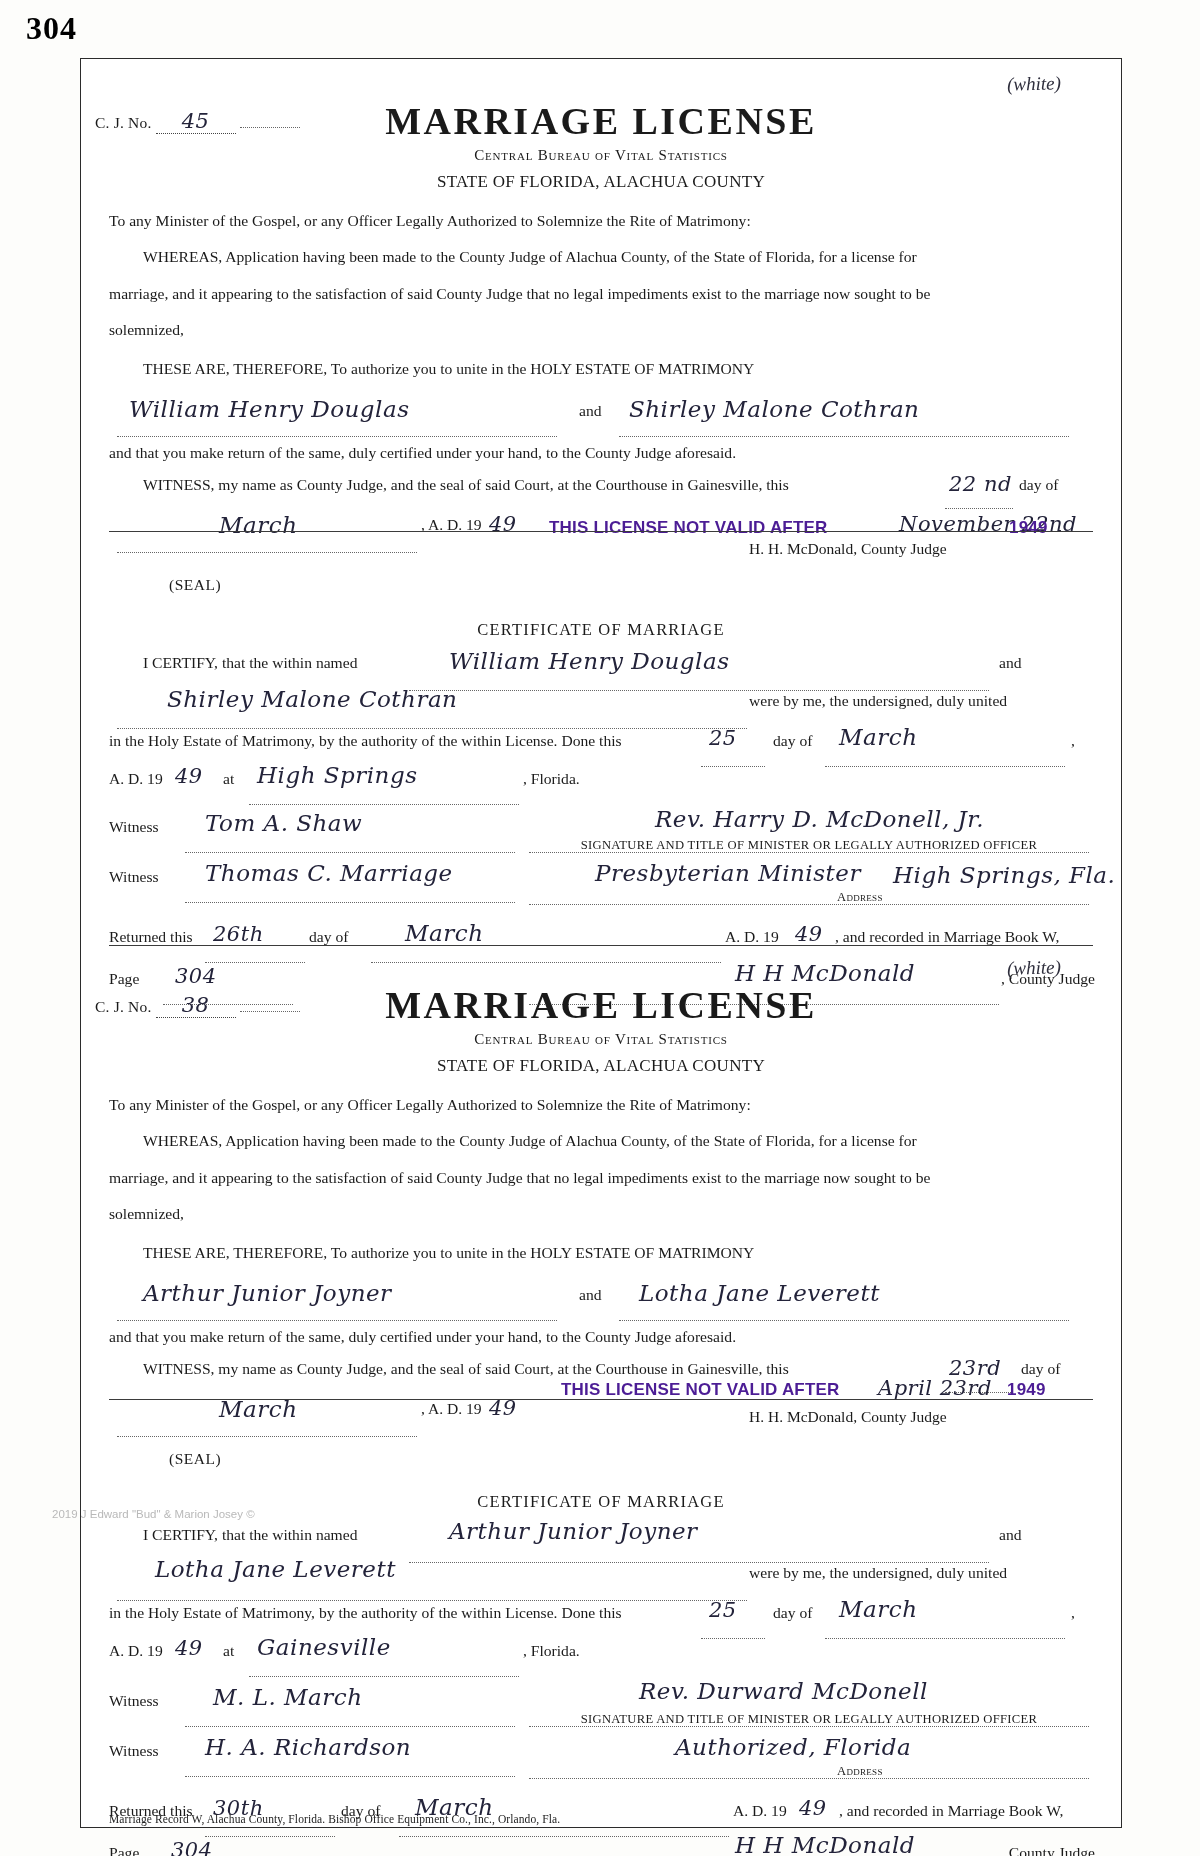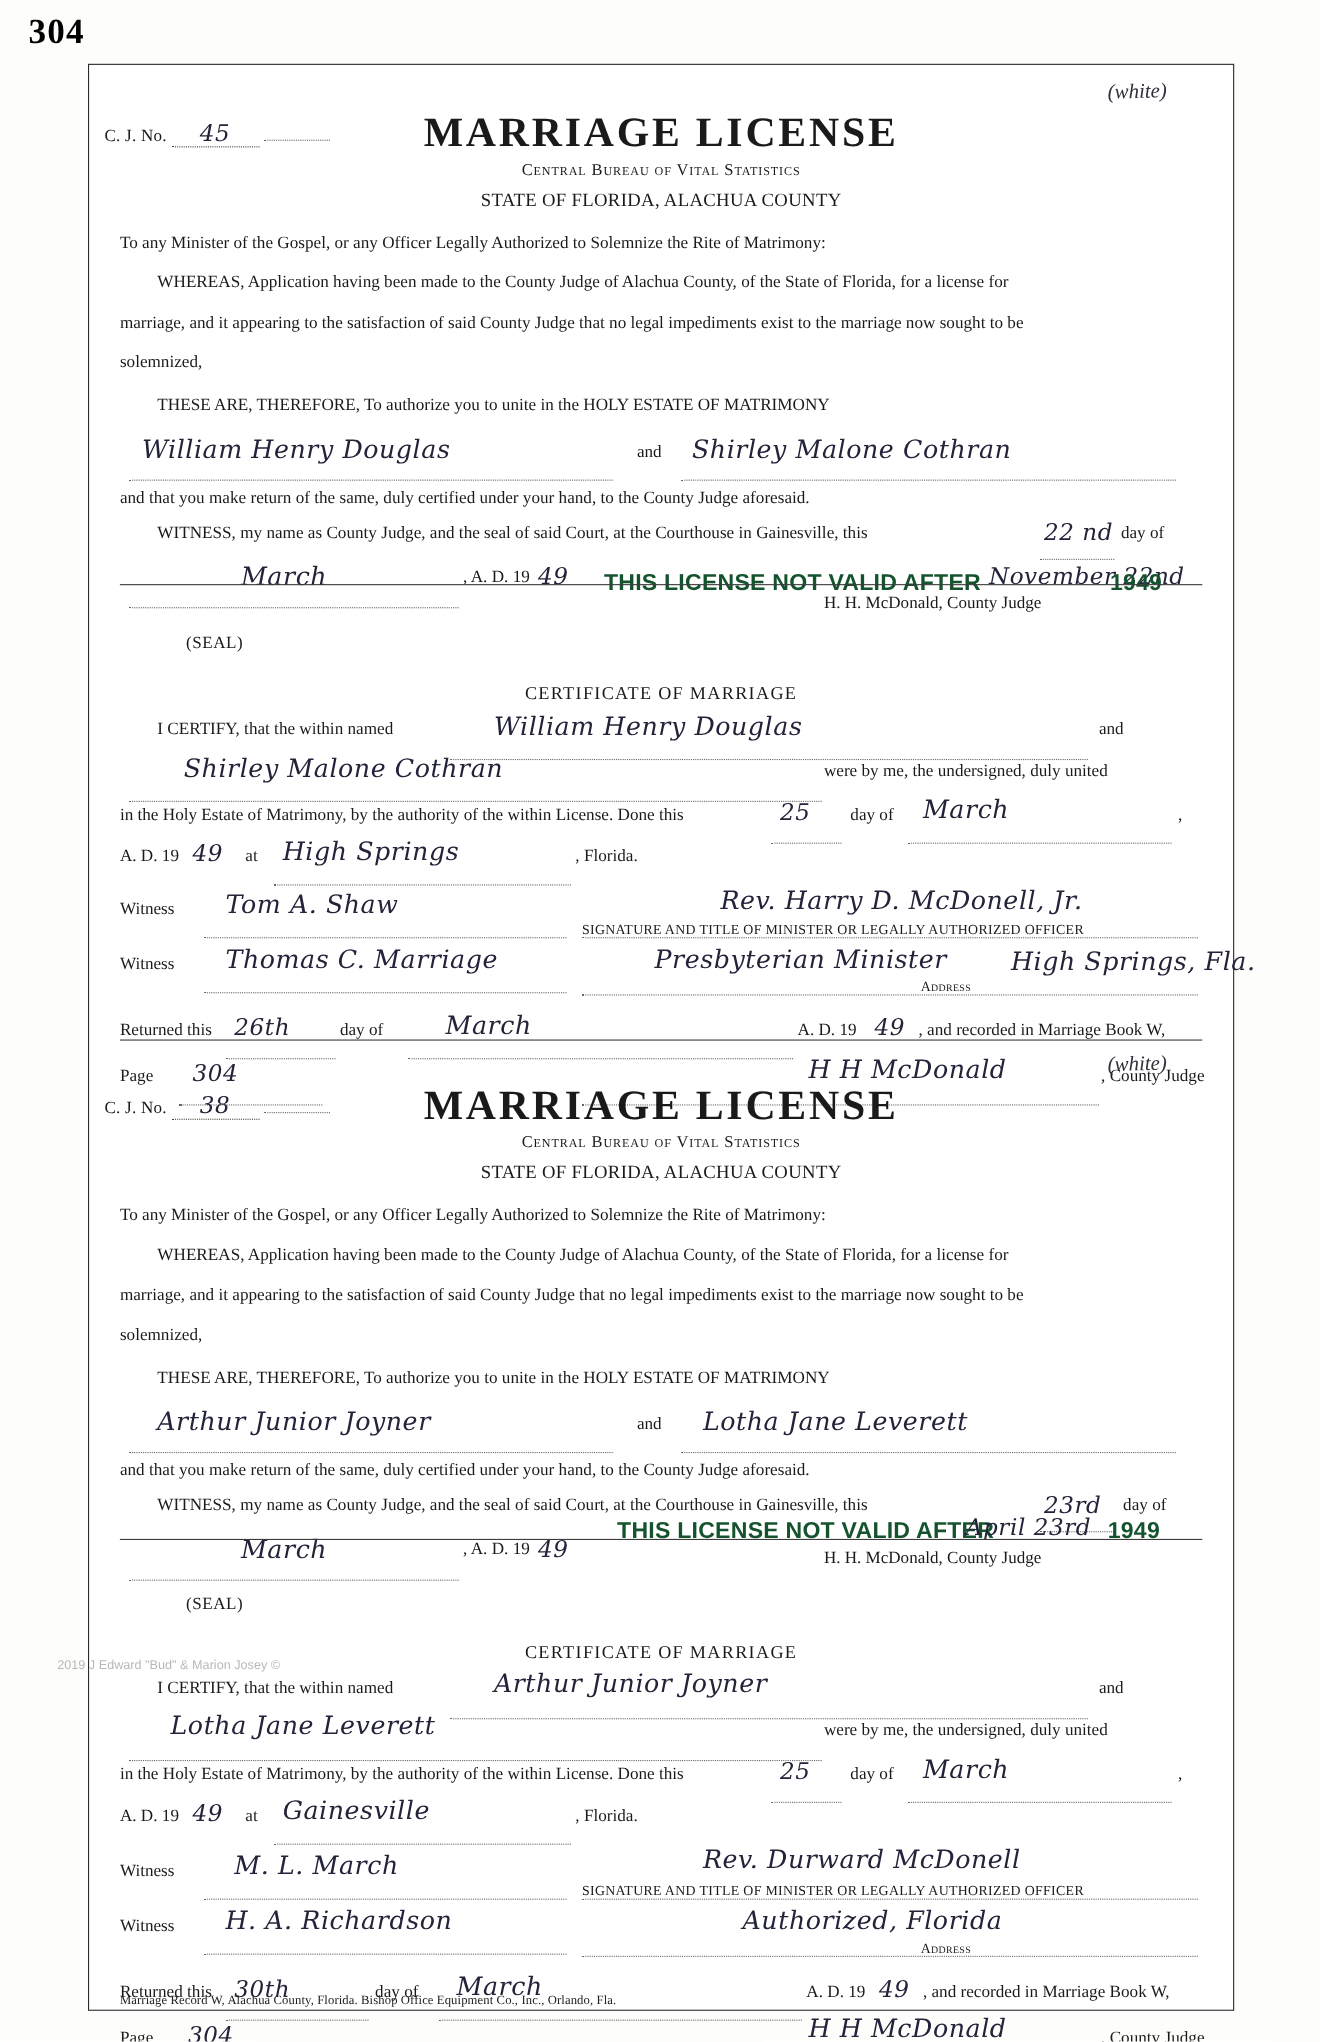--- a/index.html
+++ b/index.html
@@ -128,41 +128,42 @@
     position: relative;
     font-size: 15.6px;
     margin-top: 10px;
     height: 30px;
     white-space: nowrap;
   }
   .abs { position: absolute; }
   .not-valid {
     font-family: "Liberation Sans", sans-serif;
     font-weight: bold;
-    font-size: 21px;
+    font-size: 17px;
     letter-spacing: .2px;
-    color: #14532d;
+    color: #4c1d95;
   }
   .seal {
     margin-top: 6px;
     margin-left: 60px;
     font-size: 15.5px;
     letter-spacing: .5px;
   }
   .cert-title {
     text-align: center;
     font-size: 16.5px;
     letter-spacing: 1.2px;
     margin-top: 12px;
     font-weight: normal;
   }
   .sig-caption {
     font-size: 12.6px;
     font-variant: small-caps;
     letter-spacing: .3px;
+    text-align: center;
   }
   .addr-caption {
     font-size: 12.6px;
     font-variant: small-caps;
     letter-spacing: .3px;
   }
   .footer-note {
     position: absolute;
     left: 28px;
     bottom: 4px;
@@ -290,21 +291,21 @@
         <span class="abs hand big" style="left:546px; top:-10px;">Rev. Harry D. McDonell, Jr.</span>
         <span class="abs dots-fill" style="left:420px; top:20px; width:560px;"></span>
         <span class="abs sig-caption" style="left:420px; top:22px; width:560px;">SIGNATURE AND TITLE OF MINISTER OR LEGALLY AUTHORIZED OFFICER</span>
       </div>
 
       <div class="fieldrow" style="margin-top:16px; height:38px;">
         <span class="abs" style="left:0px; top:2px;">Witness</span>
         <span class="abs dots-fill" style="left:76px; top:20px; width:330px;"></span>
         <span class="abs hand big" style="left:96px; top:-6px;">Thomas C. Marriage</span>
         <span class="abs hand big" style="left:486px; top:-6px;">Presbyterian Minister</span>
-        <span class="abs hand big" style="left:810px; top:-4px;">High Springs, Fla.</span>
+        <span class="abs hand big" style="left:784px; top:-4px;">High Springs, Fla.</span>
         <span class="abs dots-fill" style="left:420px; top:22px; width:560px;"></span>
         <span class="abs addr-caption" style="left:728px; top:24px;">Address</span>
       </div>
 
       <div class="fieldrow" style="margin-top:22px; height:34px;">
         <span class="abs" style="left:0px; top:2px;">Returned this</span>
         <span class="abs dots-fill" style="left:96px; top:20px; width:100px;"></span>
         <span class="abs hand" style="left:104px; top:-4px;">26th</span>
         <span class="abs" style="left:200px; top:2px;">day of</span>
         <span class="abs dots-fill" style="left:262px; top:20px; width:350px;"></span>

